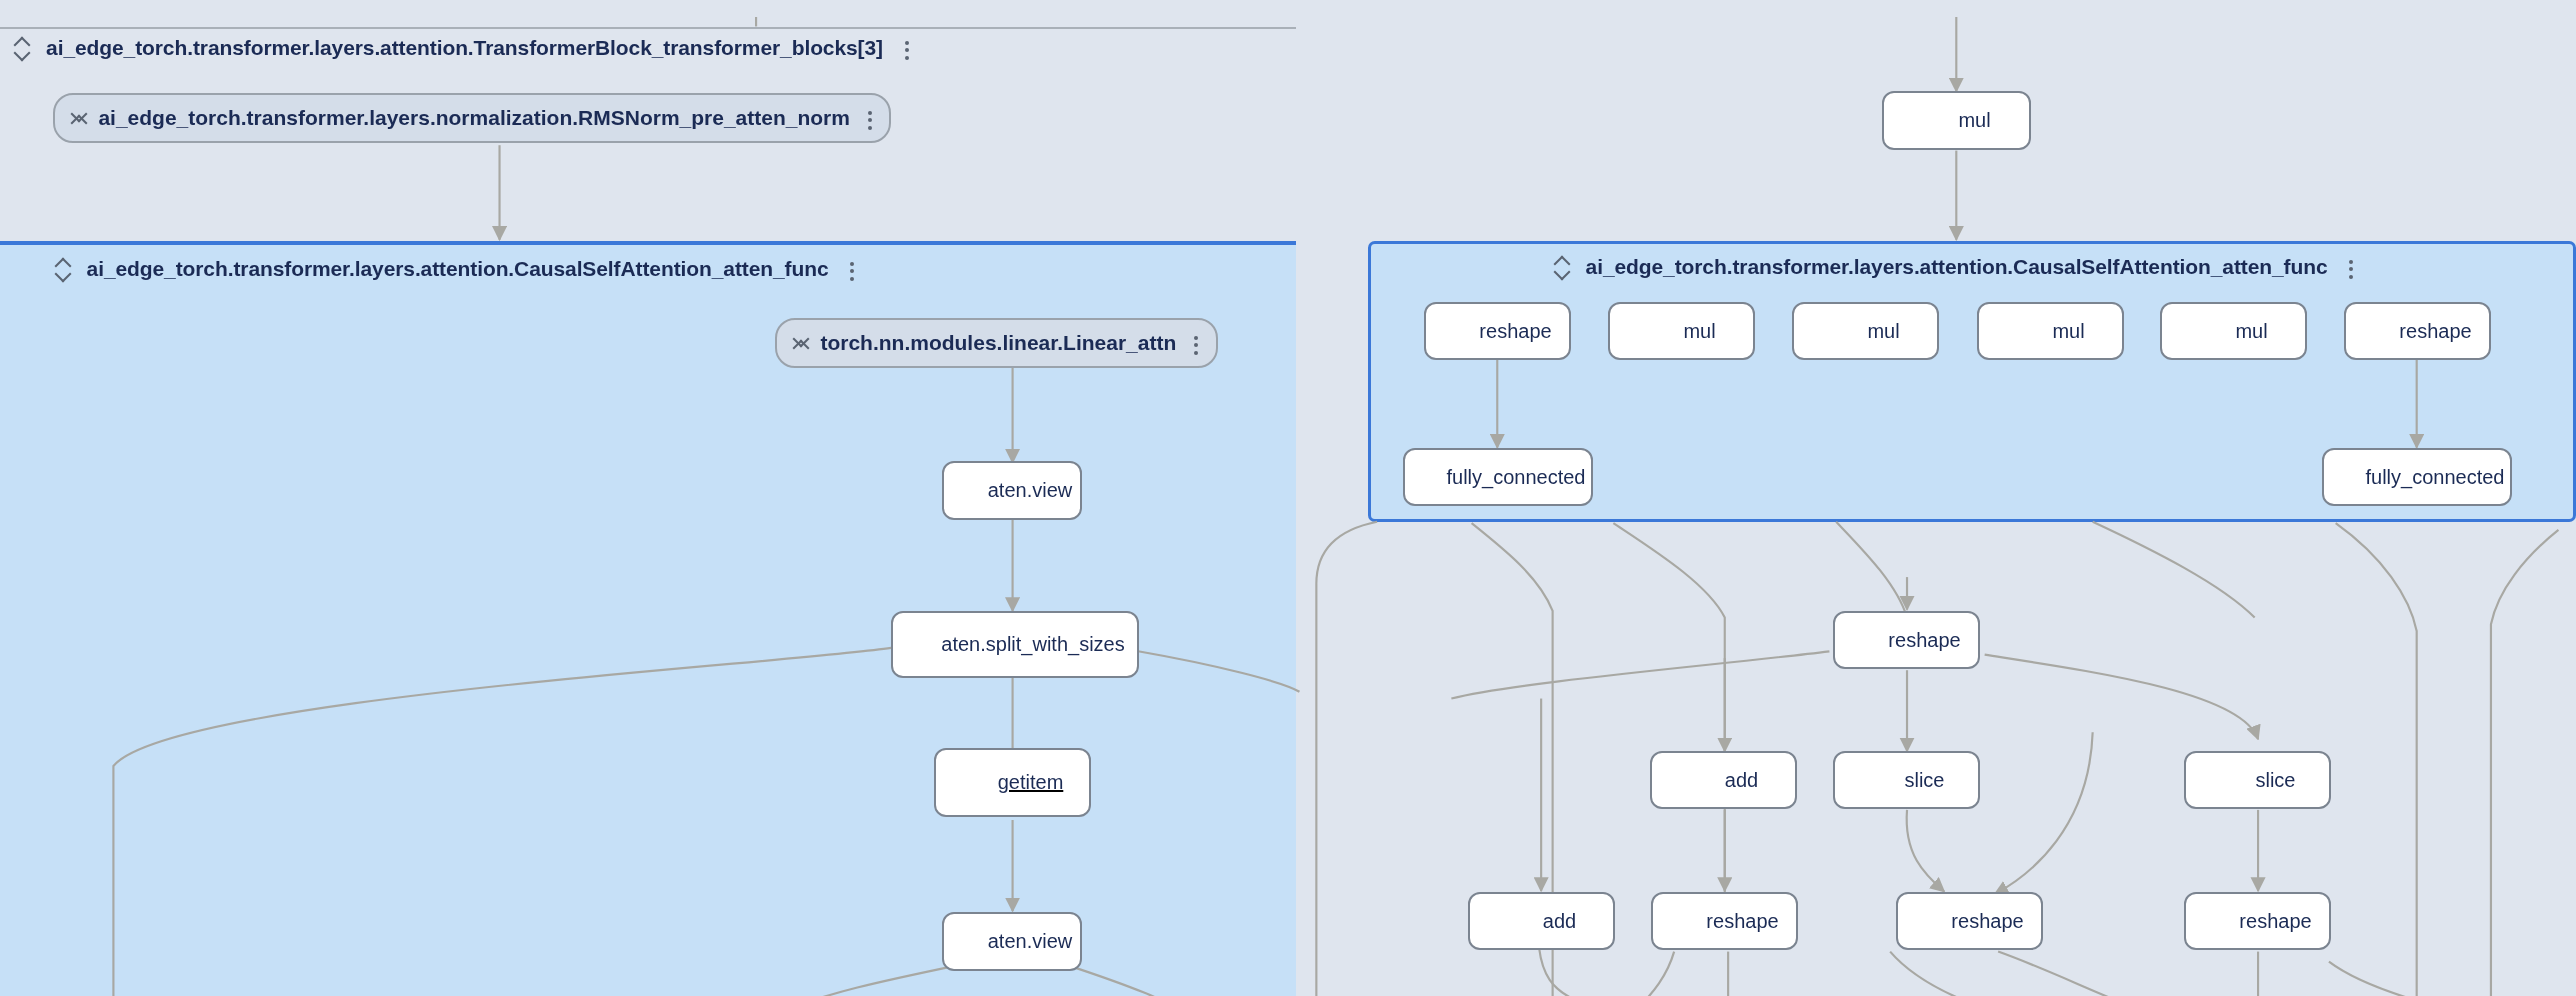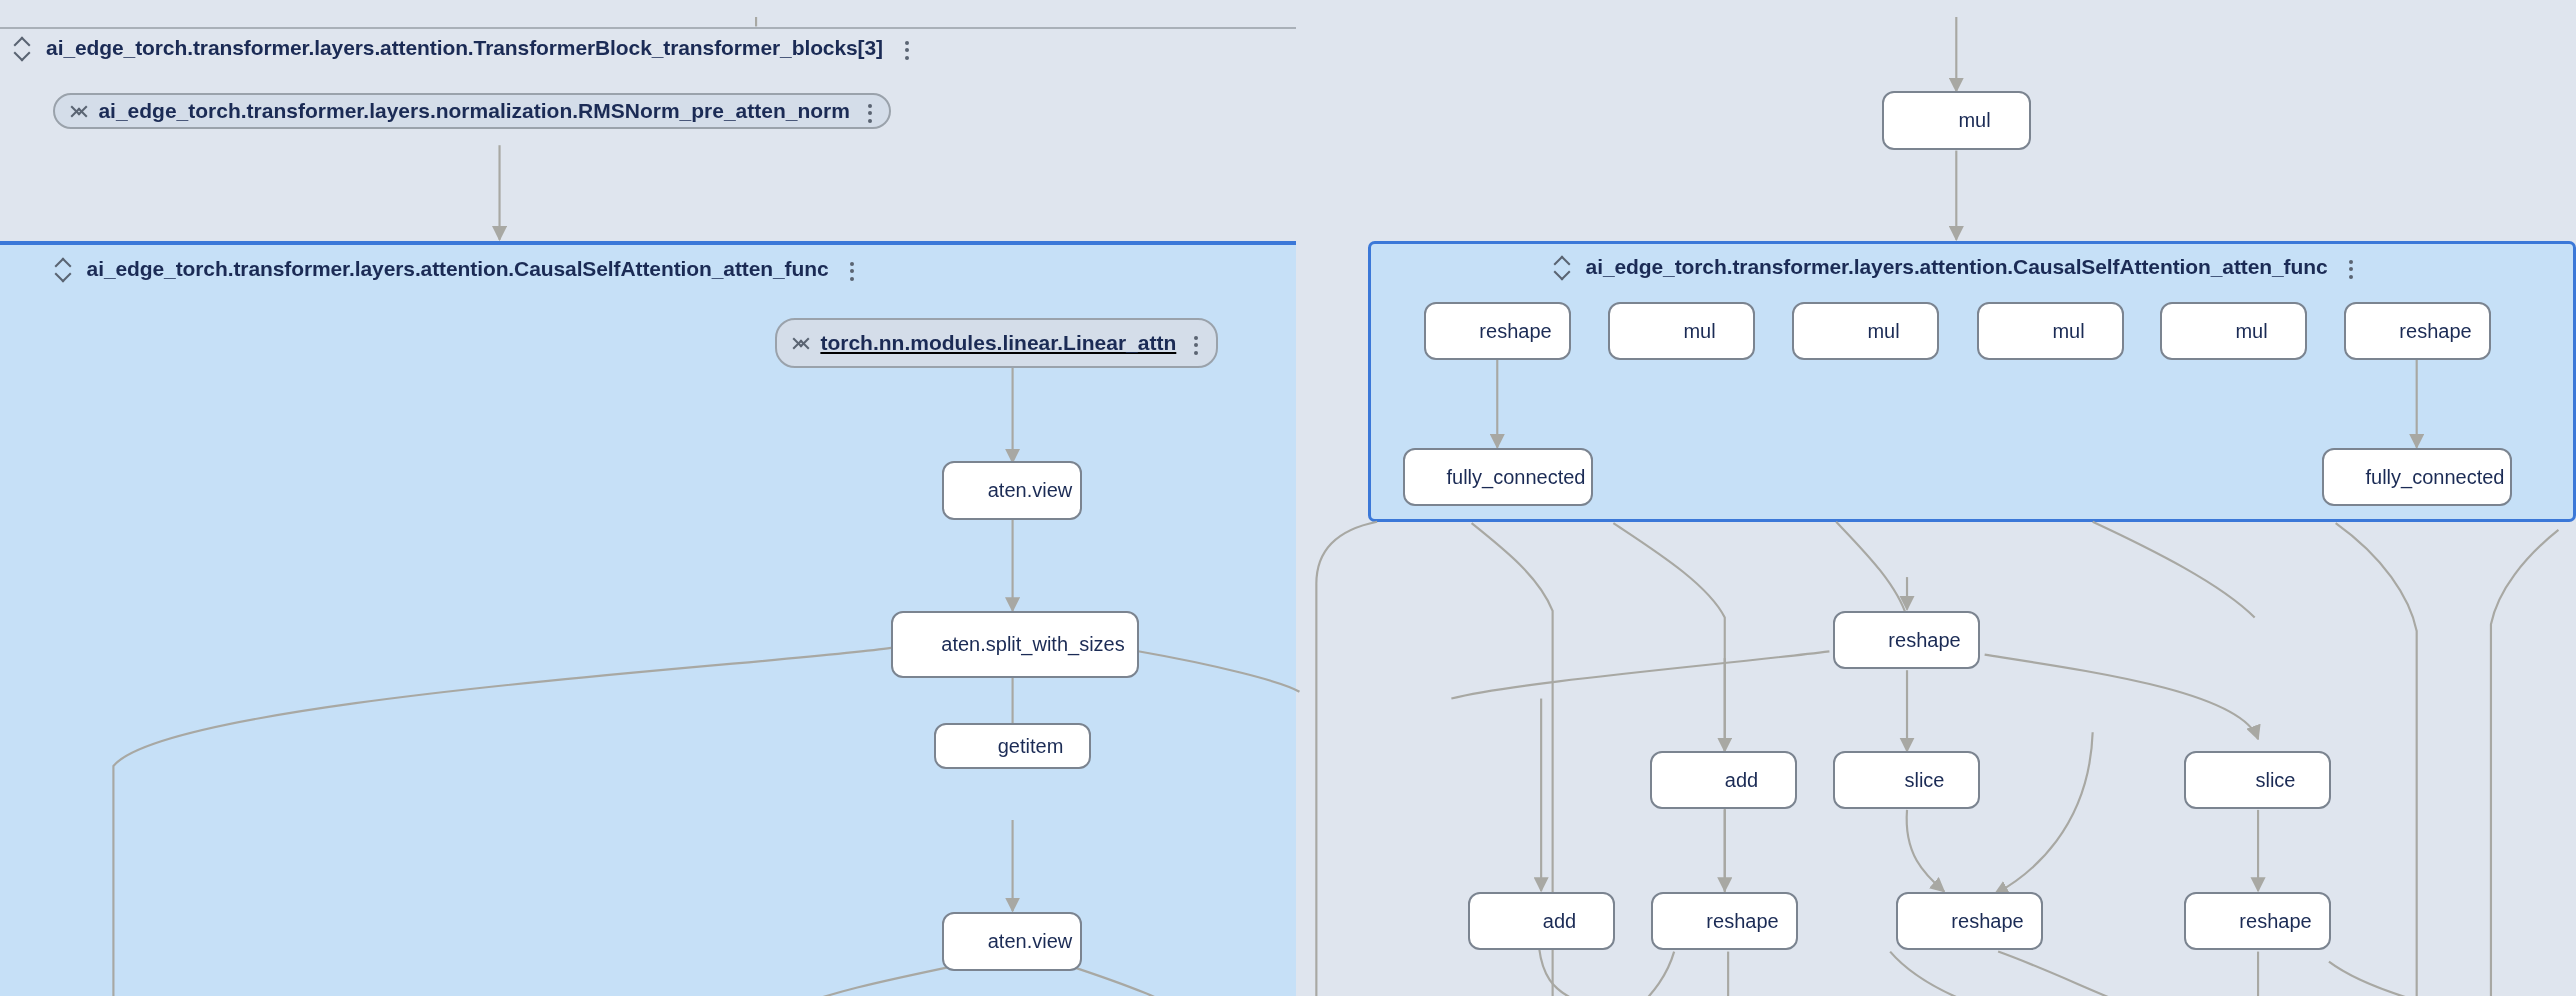--- a/index.html
+++ b/index.html
@@ -257,21 +257,21 @@
   <div class="group-header" style="left:13.5px; top:19px; z-index:20;">
     <span class="collapse-icon"></span>
     <span class="group-title">ai_edge_torch.transformer.layers.attention.TransformerBlock_transformer_blocks[3]</span>
     <span class="kebab-icon">
       <i></i>
         <i></i>
         <i></i>
     </span>
   </div>
 
-  <div class="module-node" style="left:53px; top:76px; height:36px;">
+  <div class="module-node" style="left:53px; top:76px; height:50px;">
     <span class="expand-icon"></span>
     <span class="label">ai_edge_torch.transformer.layers.normalization.RMSNorm_pre_atten_norm</span>
     <span class="kebab-icon">
       <i></i>
         <i></i>
         <i></i>
     </span>
   </div>
 
   <div class="group panel-selected-flat" style="left:0px; top:224px; width:1296px; height:772px; border-radius:0;">
@@ -280,39 +280,39 @@
   <div class="group-header" style="left:54px; top:240px; z-index:20;">
     <span class="collapse-icon"></span>
     <span class="group-title">ai_edge_torch.transformer.layers.attention.CausalSelfAttention_atten_func</span>
     <span class="kebab-icon">
       <i></i>
         <i></i>
         <i></i>
     </span>
   </div>
 
-  <div class="module-node" style="left:775px; top:301px; height:50px;text-decoration:underline;">
+  <div class="module-node" style="left:775px; top:301px; height:50px;">
     <span class="expand-icon"></span>
     <span class="label">torch.nn.modules.linear.Linear_attn</span>
     <span class="kebab-icon">
       <i></i>
         <i></i>
         <i></i>
     </span>
   </div>
 
   <div class="op-node" style="left:942px; top:444px; width:140px; height:59px;">
     <span class="label">aten.view</span>
   </div>
 
   <div class="op-node" style="left:891px; top:594px; width:248px; height:67px;">
     <span class="label">aten.split_with_sizes</span>
   </div>
 
-  <div class="op-node" style="left:934px; top:706px; width:157px; height:46px;">
+  <div class="op-node" style="left:934px; top:731px; width:157px; height:69px;text-decoration:underline;">
     <span class="label">getitem</span>
   </div>
 
   <div class="op-node" style="left:942px; top:895px; width:140px; height:59px;">
     <span class="label">aten.view</span>
   </div>
 
   <div class="op-node" style="left:1882px; top:74px; width:149px; height:59px;">
     <span class="label">mul</span>
   </div>

